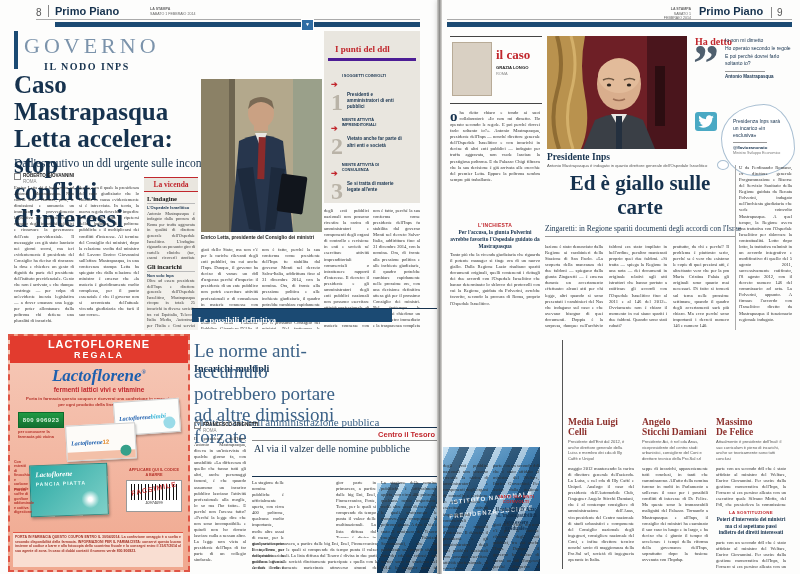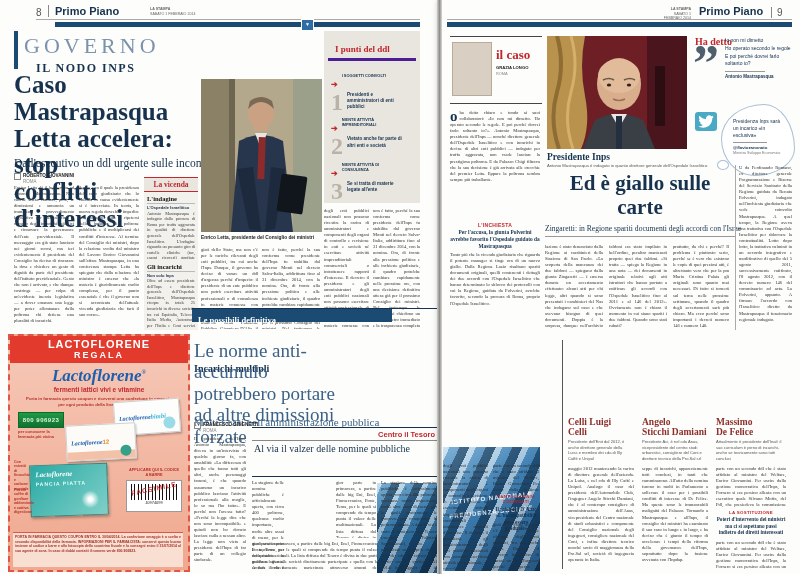--- a/index.html
+++ b/index.html
@@ -41,21 +41,21 @@
       <div style="font-weight:bold;">LA STAMPA</div>
       <div>SABATO 1 FEBBRAIO 2014</div>
     </div>
     <div class="abs rule" style="left:36px;top:19px;width:384px;background:#aaa;"></div>
 
     <div class="abs" style="left:55px;top:22px;width:365px;height:5px;background:#1b4a73;"></div>
     <div class="abs" style="left:301px;top:19px;width:11px;height:10px;background:#2e6da4;border:1px solid #fff;color:#fff;font-size:5px;text-align:center;line-height:10px;">▼</div>
 
     <div class="abs" style="left:14px;top:31px;width:4px;height:38px;background:#1b4a73;"></div>
     <div class="abs" style="left:24px;top:33px;font-size:22px;letter-spacing:4px;color:#7b93ab;font-family:'Liberation Serif',serif;">GOVERNO</div>
-    <div class="abs hl" style="left:36px;top:61px;font-size:12px;letter-spacing:1.5px;">IL NODO INPS</div>
+    <div class="abs hl" style="left:44px;top:61px;font-size:10px;letter-spacing:1.5px;">IL NODO INPS</div>
     <div class="abs hl" style="left:14px;top:72px;width:195px;font-size:25px;line-height:1.07;">
       <div>Caso Mastrapasqua</div>
       <div>Letta accelera: stop</div>
       <div>conflitti d'interessi</div>
     </div>
     <div class="abs navy" style="left:14px;top:157px;font-size:11.5px;">Dall'esecutivo un ddl urgente sulle incompatibilità</div>
 
     <div class="abs" style="left:14px;top:173px;">
       <span class="abs" style="left:0;top:0;width:5px;height:5px;border:1px solid #888;"></span>
       <span class="byline abs" style="left:9px;top:0;width:70px;"><b>ROBERTO GIOVANNINI</b><br><span style="color:#888;">ROMA</span></span>
@@ -303,21 +303,21 @@
     <div class="abs micro" style="left:52px;top:463px;width:46px;height:28px;">parte con un secondo ddl che è stato affidato al ministro del Welfare, Enrico Giovannini. Per uscire dalla gestione monocratica dell'Inps, la Fornero si era persino alleata con un esecutivo quale Silvano Moffa, del Pdl, che presiedeva la commissione Lavoro. «Occorre ripristinare il consiglio di amministrazione — diceva Moffa — riducendo il costo complessivo per i componenti degli organi amministrativi». In seguito all'incorporazione dell'Inpdap e dell'Enpals il valore complessivo delle attività in carico all'Inps rappresenta circa il 25% del Pil.</div>
     <div class="abs" style="left:52px;top:494px;width:46px;">
       <div class="redlabel" style="font-size:4.4px;">TANTI GLI ENTI COINVOLTI</div>
       <div class="quoteblk" style="font-size:5.2px;margin-top:1px;">Il ministro D'Alia: «L'incompatibilità deve essere graduale»</div>
     </div>
     <div class="abs micro" style="left:52px;top:522px;width:46px;height:47px;">giati dello Stato, ma non c'è per le cariche rilevanti degli enti pubblici, tra cui anche l'Inps. Dunque, il governo ha deciso di varare un ddl d'urgenza perché d'imperio: il presidente di un ente pubblico non potrà esercitare attività professionali o di consulenza in materie connesse con l'ambito di competenza dell'ente di appartenenza. Al ministro della Funzione Pubblica, Gianpiero D'Alia, il compito di emanare al più presto i regolamenti attuativi. Il punto è che siccome la gran parte degli enti pubblici è coinvolta, la platea degli interessati è sterminata.</div>
 
     <div class="abs vrule" style="left:121px;top:340px;height:229px;background:#555;width:0.6px;"></div>
 
     <div class="abs" style="left:127px;top:417px;width:66px;font:bold 9.5px/1.1 'Liberation Serif',serif;color:#8c2f2b;">
-      <div>Celli Luigi</div>
+      <div>Media Luigi</div>
         <div>Celli</div>
     </div>
     <div class="abs sans" style="left:127px;top:439px;width:64px;font-size:4.1px;line-height:1.35;color:#555;">Presidente dell'Enit dal 2012, è anche direttore generale della Luiss e membro dei cda di Illy Caffè e Unipol</div>
     <div class="abs" style="left:201px;top:417px;width:70px;font:bold 9.5px/1.1 'Liberation Serif',serif;color:#8c2f2b;">
       <div>Angelo</div>
         <div>Sticchi Damiani</div>
     </div>
     <div class="abs sans" style="left:201px;top:439px;width:64px;font-size:4.1px;line-height:1.35;color:#555;">Presidente Aci, è nel cda Anas, vicepresidente del centro studi urbanistici, consigliere del Coni e direttore tecnico della Pro.Sal srl</div>
     <div class="abs" style="left:275px;top:417px;width:72px;font:bold 9.5px/1.1 'Liberation Serif',serif;color:#8c2f2b;">
       <div>Massimo</div>

